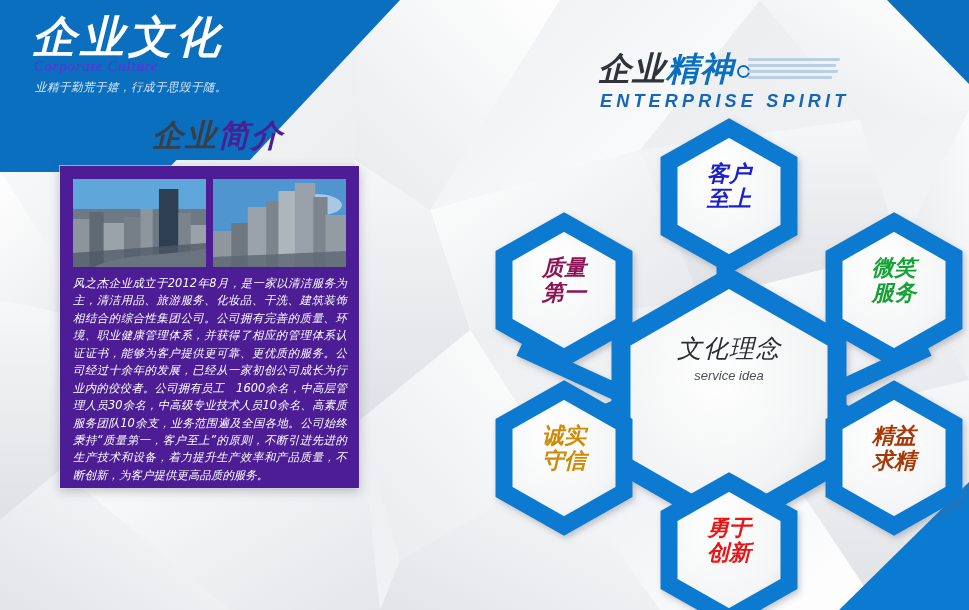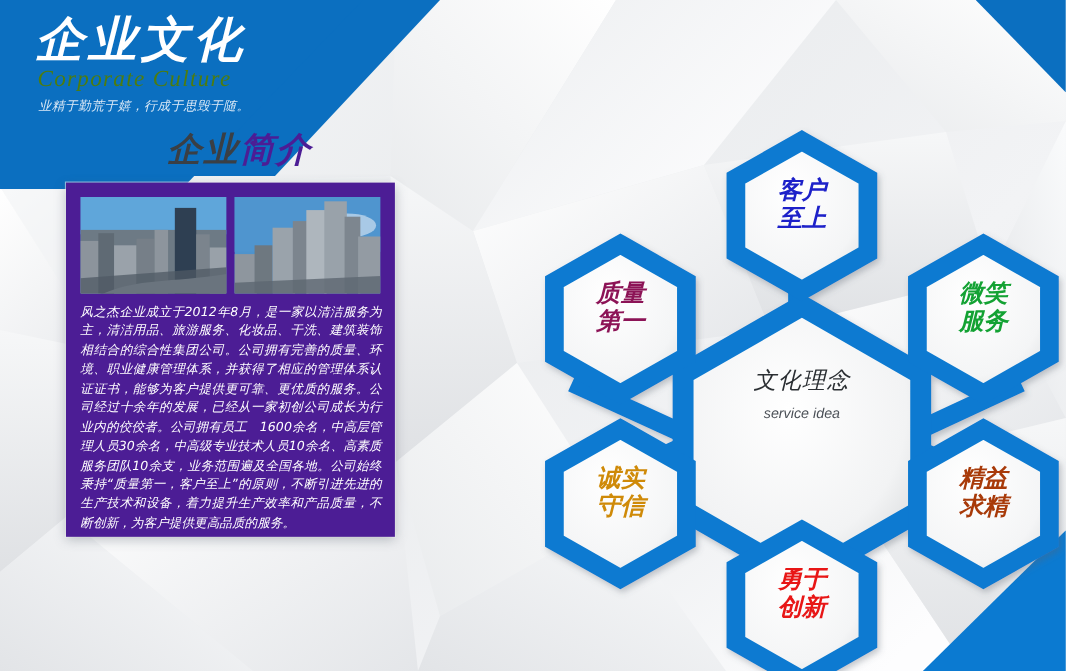--- a/index.html
+++ b/index.html
@@ -30,21 +30,21 @@
     clip-path:polygon(100% 0, 100% 100%, 18px 0);}
   .corner-br{position:absolute;right:0;bottom:0;width:130px;height:128px;
     background:#0b7ad1;
     clip-path:polygon(100% 0, 100% 100%, 0 100%);}
 
   
   .hdr-left{position:absolute;left:32px;top:12px;width:330px;}
   .hdr-cn{font-size:44px;font-weight:bold;color:#ffffff;letter-spacing:4px;
     font-family:"DejaVu Sans","Liberation Sans",sans-serif;line-height:1.12;}
   .hdr-en{font-family:"Liberation Serif","DejaVu Serif",serif;
-    font-size:21px;color:#4d7c0f;letter-spacing:1.2px;margin-top:-2px;margin-left:2px;}
+    font-size:14px;color:#6d28d9;letter-spacing:1.2px;margin-top:-2px;margin-left:2px;}
   .hdr-sub{font-size:11.5px;color:#dbe9f6;letter-spacing:.5px;margin-top:5px;margin-left:3px;
     font-family:"DejaVu Sans","Liberation Sans",sans-serif;}
 
   
   .title2{position:absolute;left:152px;top:115px;font-size:31px;font-weight:bold;
     letter-spacing:2px;font-family:"DejaVu Sans","Liberation Sans",sans-serif;
     white-space:nowrap;}
   .title2 .dark{color:#3a3f45;}
   .title2 .blue{color:#4c1d95;}
 
@@ -77,21 +77,21 @@
   .hr-deco i:nth-child(3){width:90px;}
   .hr-deco i:nth-child(4){width:84px;}
 
   
   .hexwrap{position:absolute;left:480px;top:100px;width:489px;height:510px;}
   .hexwrap svg{display:block;}
   .hexlabel{position:absolute;text-align:center;line-height:1.12;
     font-family:"DejaVu Sans","Liberation Sans",sans-serif;
     font-weight:bold;font-size:22px;white-space:nowrap;pointer-events:none;}
   .hexlabel span{display:block;}
-  .center-cn{position:absolute;text-align:center;font-size:21px;color:#2b2f33;
+  .center-cn{position:absolute;text-align:center;font-size:25px;color:#2b2f33;
     font-family:"DejaVu Sans","Liberation Sans",sans-serif;letter-spacing:1px;}
   .center-en{position:absolute;text-align:center;font-size:13px;color:#4b5057;
     font-family:"Liberation Sans","DejaVu Sans",sans-serif;}
 </style>
 </head>
 <body>
 
 <div id="stage">
 
   <div class="bg-base"></div>
@@ -184,20 +184,32 @@
           <rect x="80" y="4" width="20" height="84" fill="#99a2aa"></rect>
           <rect x="98" y="18" width="14" height="70" fill="#7d868f"></rect>
           <rect x="110" y="36" width="20" height="52" fill="#939ba3"></rect>
           <path d="M0 78 L130 72 L130 88 L0 88 Z" fill="#5d6770" opacity=".8"></path>
         </svg>
       </div>
     </div>
     <div class="card-text">风之杰企业成立于2012年8月，是一家以清洁服务为主，清洁用品、旅游服务、化妆品、干洗、建筑装饰相结合的综合性集团公司。公司拥有完善的质量、环境、职业健康管理体系，并获得了相应的管理体系认证证书，能够为客户提供更可靠、更优质的服务。公司经过十余年的发展，已经从一家初创公司成长为行业内的佼佼者。公司拥有员工　1600余名，中高层管理人员30余名，中高级专业技术人员10余名、高素质服务团队10余支，业务范围遍及全国各地。公司始终秉持“质量第一，客户至上”的原则，不断引进先进的生产技术和设备，着力提升生产效率和产品质量，不断创新，为客户提供更高品质的服务。</div>
   </div>
 
+  <div class="hdr-right">
+    <div class="hr-cn">
+      <span class="dk">企业</span><span class="bl">精神</span><span class="hr-dot"></span>
+    </div>
+    <div class="hr-en">ENTERPRISE SPIRIT</div>
+    <div class="hr-deco">
+      <i></i>
+      <i></i>
+      <i></i>
+      <i></i>
+    </div>
+  </div>
 
   <div class="hexwrap">
     <svg width="489" height="510" viewBox="0 0 489 510">
       <defs>
         <radialGradient id="ctrFill" cx="45%" cy="38%" r="70%">
           <stop offset="0" stop-color="#ffffff"></stop>
           <stop offset="70%" stop-color="#f2f3f4"></stop>
           <stop offset="100%" stop-color="#d9dbdd"></stop>
         </radialGradient>
         <radialGradient id="nodeFill" cx="42%" cy="34%" r="72%">

